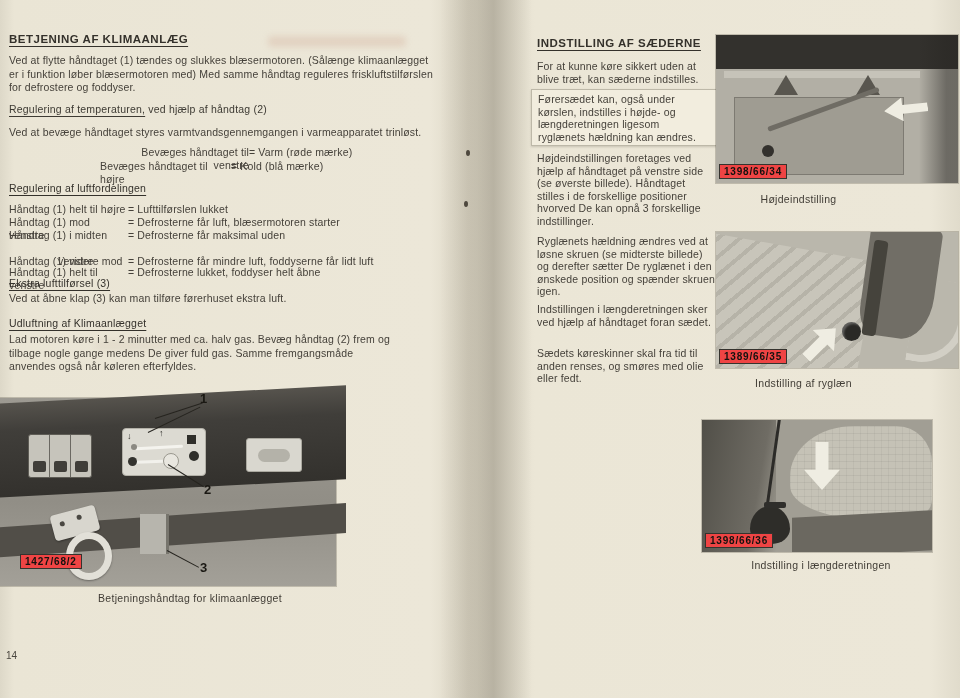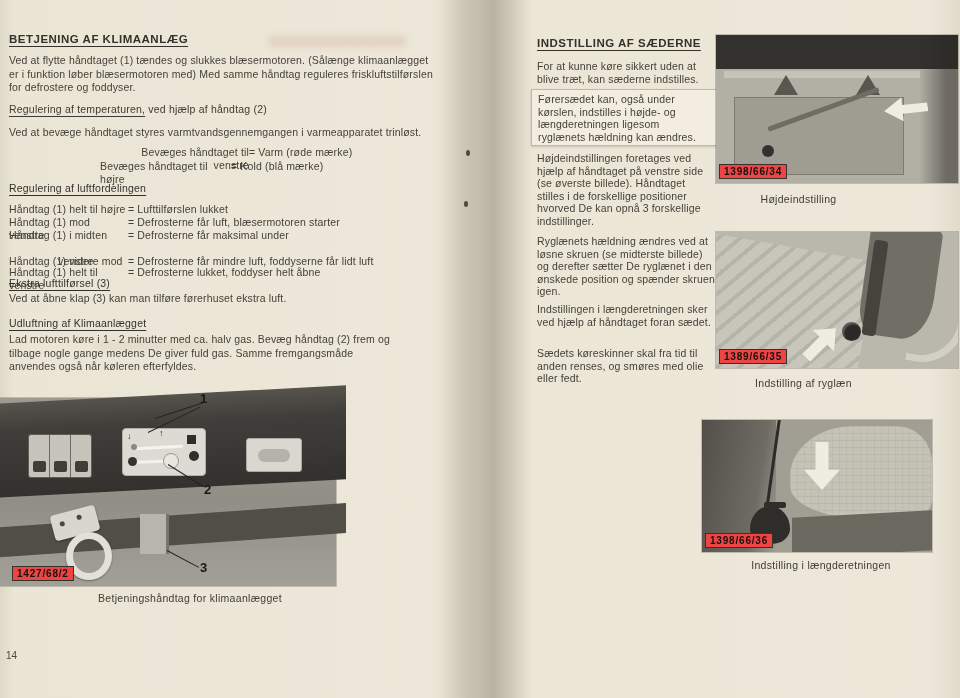--- a/index.html
+++ b/index.html
@@ -68,21 +68,21 @@
   <div class="defrow" style="left:9px; top:203px; width:440px;">
     <span class="dt" style="width:119px;">Håndtag (1) helt til højre</span>
     <span>= Lufttilførslen lukket</span>
   </div>
   <div class="defrow" style="left:9px; top:216px; width:440px;">
     <span class="dt" style="width:119px;">Håndtag (1) mod venstre</span>
     <span>= Defrosterne får luft, blæsermotoren starter</span>
   </div>
   <div class="defrow" style="left:9px; top:229px; width:440px;">
     <span class="dt" style="width:119px;">Håndtag (1) i midten</span>
-    <span>= Defrosterne får maksimal under</span>
+    <span>= Defrosterne får maksimal uden</span>
   </div>
   <div class="defrow" style="left:9px; top:255px; width:440px;">
     <span class="dt" style="width:119px;">Håndtag (1) videre mod</span>
     <span>= Defrosterne får mindre luft, foddyserne får lidt luft</span>
   </div>
   <div class="t" style="left:58px; top:255px;">venstre</div>
   <div class="defrow" style="left:9px; top:266px; width:440px;">
     <span class="dt" style="width:119px;">Håndtag (1) helt til venstre</span>
     <span>= Defrosterne lukket, foddyser helt åbne</span>
   </div>
@@ -131,21 +131,21 @@
     <div style="position:absolute; left:52px; top:112px; width:46px; height:26px; background:#d8d6ce; border-radius:4px; transform:rotate(-15deg); box-shadow:0 1px 2px rgba(0,0,0,0.4);">
       <div style="position:absolute; left:8px; top:8px; width:5px; height:5px; background:#4a4842; border-radius:50%;"></div>
       <div style="position:absolute; left:26px; top:6px; width:5px; height:5px; background:#4a4842; border-radius:50%;"></div>
     </div>
     <div style="position:absolute; left:66px; top:134px; width:32px; height:34px; border:7px solid #e2e0d8; border-radius:50%; box-shadow:0 1px 2px rgba(0,0,0,0.35);"></div>
     <div style="position:absolute; left:140px; top:116px; width:26px; height:40px; background:#b7b5ad; border-right:3px solid #77756d;"></div>
 
     <div class="callout" style="left:200px; top:162px;">3</div>
     <div class="leader" style="left:167px; top:152px; width:36px; transform:rotate(28deg);"></div>
 
-    <div class="ptag" style="left:12px; top:156px;margin-top:12px;">1427/68/2</div>
+    <div class="ptag" style="left:20px; top:156px;">1427/68/2</div>
   </div>
 
   <div class="caption" style="left:40px; top:592px; width:300px;">Betjeningshåndtag for klimaanlægget</div>
 
   <div class="pagenum" style="left:6px; top:650px;">14</div>
 
   <div class="h" style="left:537px; top:37px;">INDSTILLING AF SÆDERNE</div>
 
   <div class="t" style="left:537px; top:60px; width:178px; line-height:12.5px;">For at kunne køre sikkert uden at blive træt, kan sæderne indstilles.</div>
 

